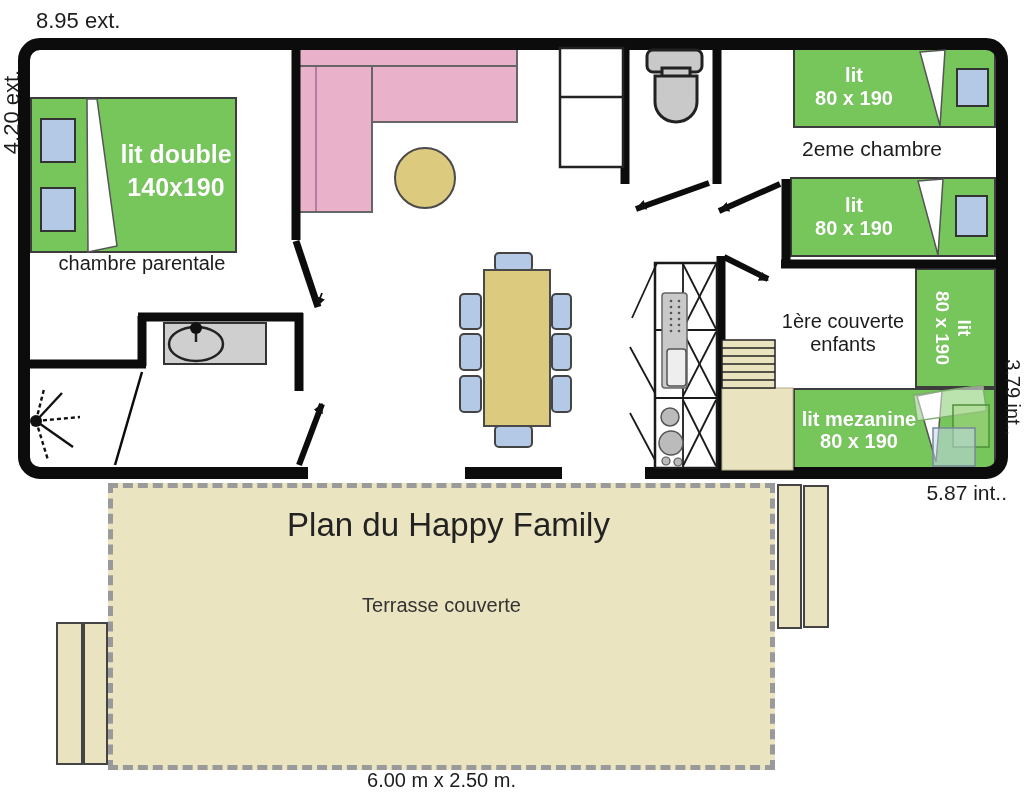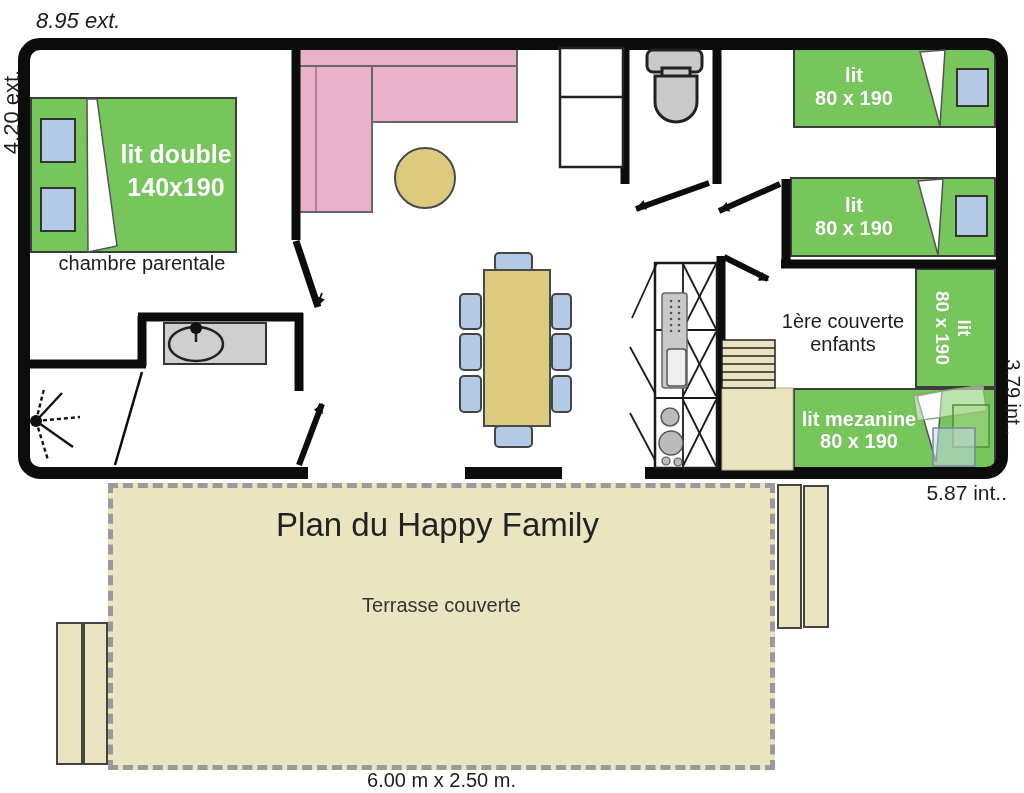--- a/index.html
+++ b/index.html
@@ -200,31 +200,32 @@
 
     <g>
       <rect x="915" y="390" width="70" height="26" transform="rotate(-8 950 403)" fill="rgba(255,255,255,0.5)" stroke="#7fae6d" stroke-width="1.5"></rect>
       <rect x="953" y="405" width="36" height="42" fill="rgba(170,215,140,0.45)" stroke="#4e8f3a" stroke-width="1.5"></rect>
       <rect x="933" y="428" width="42" height="38" fill="rgba(195,215,235,0.55)" stroke="#77889a" stroke-width="1.5"></rect>
     </g>
 
     <line x1="316" y1="67" x2="316" y2="211" stroke="#a86f92" stroke-width="1.6"></line>
   </svg>
 
-  <div class="abs lbl" style="left:36px;top:8px;font-size:22px;font-style:italic;">8.95 ext.</div>
+  <div class="abs lbl" style="left:36px;top:8px;font-size:22px;">8.95 ext.</div>
   <div class="abs lbl rot270" style="left:-33px;top:99px;width:90px;font-size:22px;">4.20 ext.</div>
   <div class="abs lbl rot90" style="left:962px;top:386px;width:100px;font-size:20px;">3.79 int..</div>
   <div class="abs lbl" style="left:895px;top:481px;width:112px;font-size:21px;text-align:right;">5.87 int..</div>
 
   <div class="abs bedlbl" style="left:115px;top:138px;width:122px;font-size:25px;line-height:33px;">
     <span class="line">lit double</span>
     <span class="line">140x190</span>
   </div>
   <div class="abs lbl" style="left:36px;top:252px;width:212px;font-size:20px;">chambre parentale</div>
 
+  <div class="abs lbl" style="left:772px;top:137px;width:200px;font-size:21px;">2eme chambre</div>
   <div class="abs bedlbl" style="left:793px;top:64px;width:122px;font-size:20px;line-height:23px;">
     <span class="line">lit</span>
     <span class="line">80 x 190</span>
   </div>
   <div class="abs bedlbl" style="left:793px;top:194px;width:122px;font-size:20px;line-height:23px;">
     <span class="line">lit</span>
     <span class="line">80 x 190</span>
   </div>
 
   <div class="abs lbl" style="left:762px;top:310px;width:162px;font-size:20px;line-height:23px;white-space:normal;">
@@ -233,17 +234,17 @@
   </div>
   <div class="abs bedlbl rot90" style="left:903px;top:306px;width:100px;font-size:19px;line-height:22px;">
     <span class="line">lit</span>
     <span class="line">80 x 190</span>
   </div>
   <div class="abs bedlbl" style="left:795px;top:408px;width:128px;font-size:20px;line-height:22px;">
     <span class="line">lit mezanine</span>
     <span class="line">80 x 190</span>
   </div>
 
-  <div class="abs lbl" style="left:104px;top:506px;width:667px;font-size:33px;color:#222;">Plan du Happy Family</div>
+  <div class="abs lbl" style="left:115px;top:506px;width:667px;font-size:33px;color:#222;">Plan du Happy Family</div>
   <div class="abs lbl" style="left:108px;top:594px;width:667px;font-size:20px;color:#333;">Terrasse couverte</div>
   <div class="abs lbl" style="left:108px;top:769px;width:667px;font-size:20px;">6.00 m x 2.50 m.</div>
 
 </div>
 
 </body></html>

